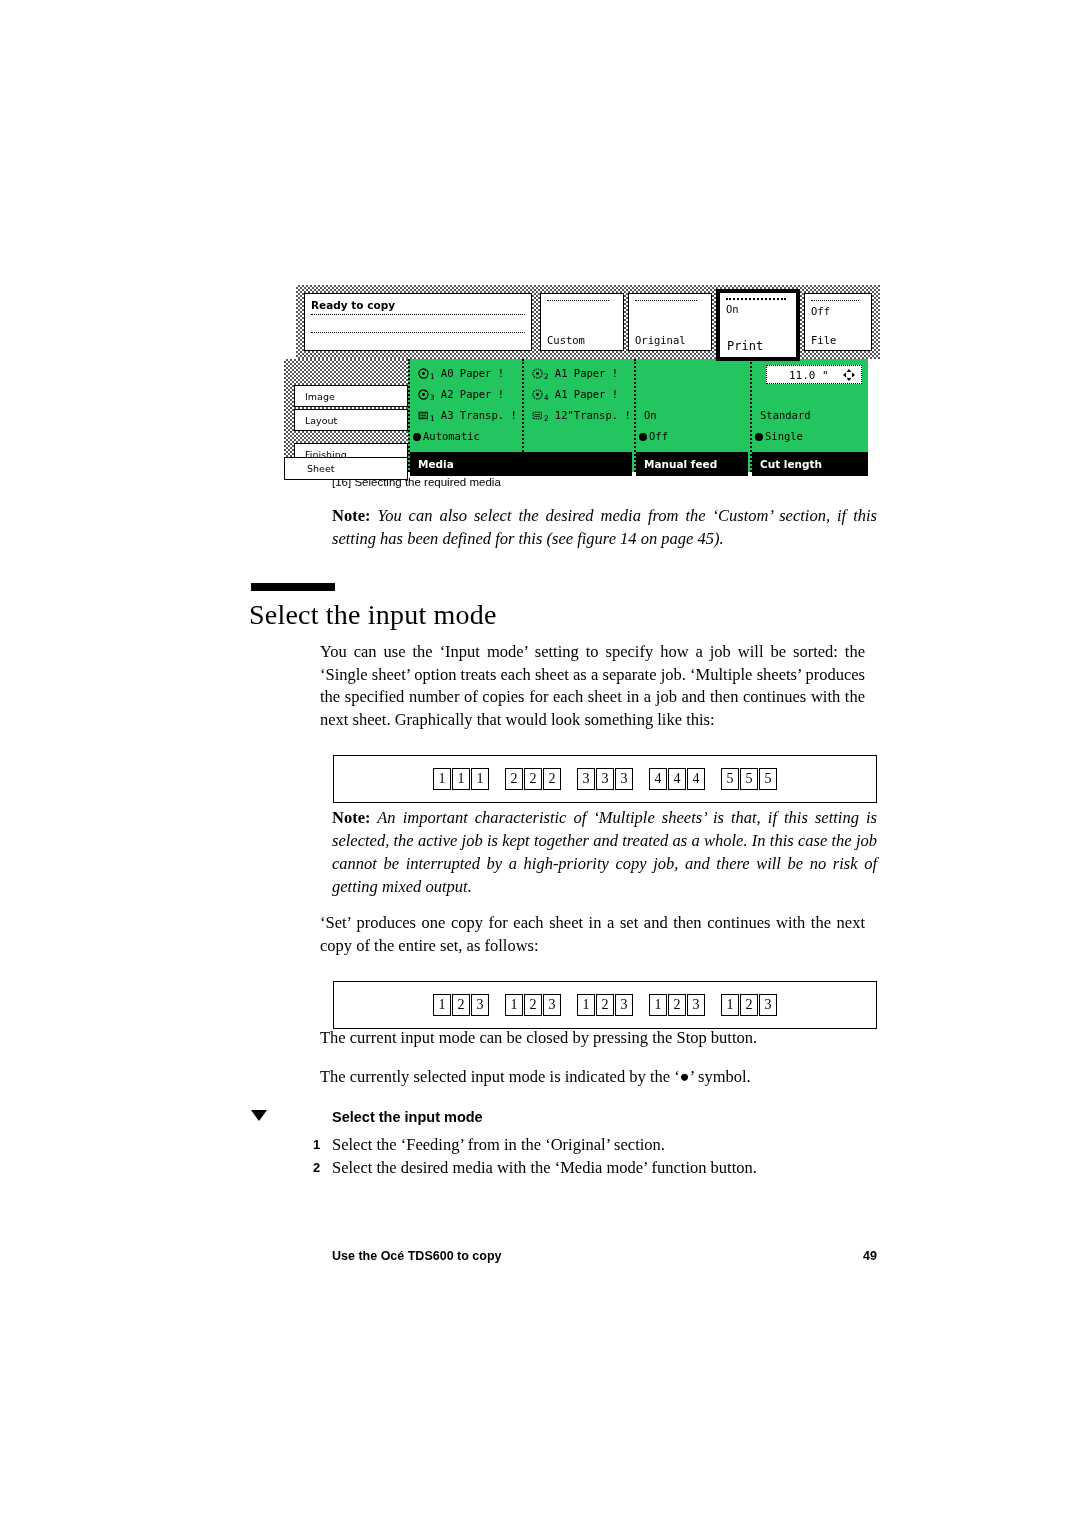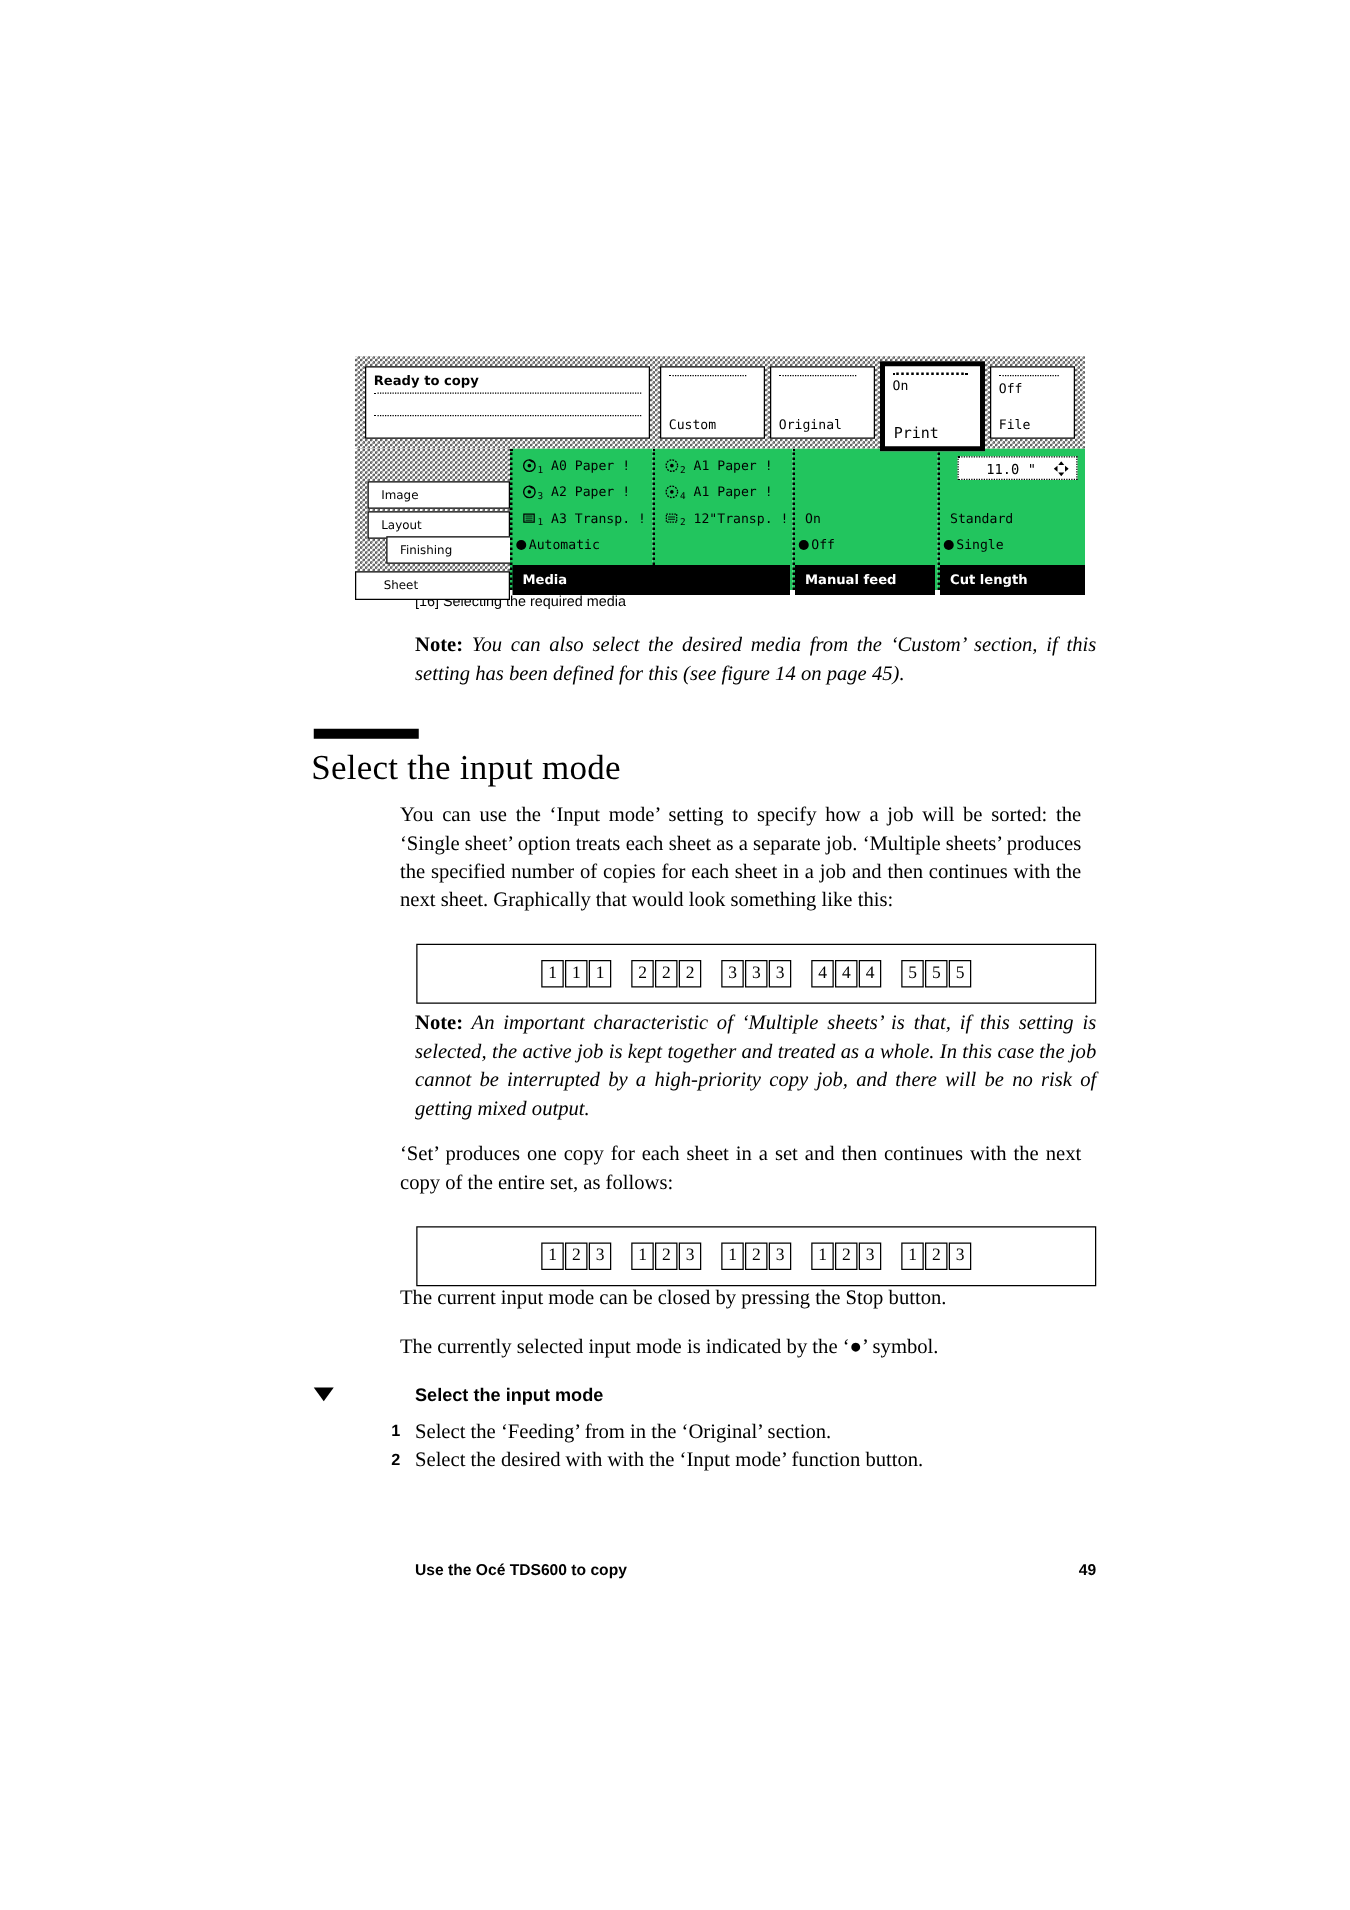--- a/index.html
+++ b/index.html
@@ -31,21 +31,21 @@
     background-image:
       linear-gradient(45deg, #555 25%, transparent 25%, transparent 75%, #555 75%),
       linear-gradient(45deg, #555 25%, transparent 25%, transparent 75%, #555 75%);
     background-size: 4px 4px;
     background-position: 0 0, 2px 2px;
   }
 
   
   #panel-top {
     position: absolute;
-    left: 0; top: 0;
+    left: 12px; top: 0;
     width: 584px; height: 74px;
     box-sizing: border-box;
   }
   .status-card {
     position: absolute;
     left: 8px; top: 8px;
     width: 228px; height: 58px;
     background: #fff;
     border: 1px solid #000;
     box-sizing: border-box;
@@ -141,21 +141,21 @@
     height: 22px;
     background: #fff;
     border: 1px solid #000;
     box-sizing: border-box;
     font-family: "DejaVu Sans", sans-serif;
     font-size: 9.5px;
     padding: 5px 0 0 10px;
   }
   #side-image     { top: 26px; }
   #side-layout    { top: 50px; }
-  #side-finishing { top: 70px; margin-left: 15px; }
+  #side-finishing { top: 84px; }
   #side-sheet {
     position: absolute;
     left: 0px;
     top: 98px;
     width: 124px;
     height: 23px;
     background: #fff;
     border: 1px solid #000;
     box-sizing: border-box;
     font-family: "DejaVu Sans", sans-serif;
@@ -613,17 +613,17 @@
 
 <div id="proc-marker"></div>
 <div id="proc-title">Select the input mode</div>
 
 <div class="step" id="step1">
   <span class="num">1</span>
   <span>Select the ‘Feeding’ from in the ‘Original’ section.</span>
 </div>
 <div class="step" id="step2">
   <span class="num">2</span>
-  <span>Select the desired with with the ‘Input mode’ function button.</span>
+  <span>Select the desired media with the ‘Media mode’ function button.</span>
 </div>
 
 <div id="footer-left">Use the Océ TDS600 to copy</div>
 <div id="footer-page">49</div>
 
 </body></html>

